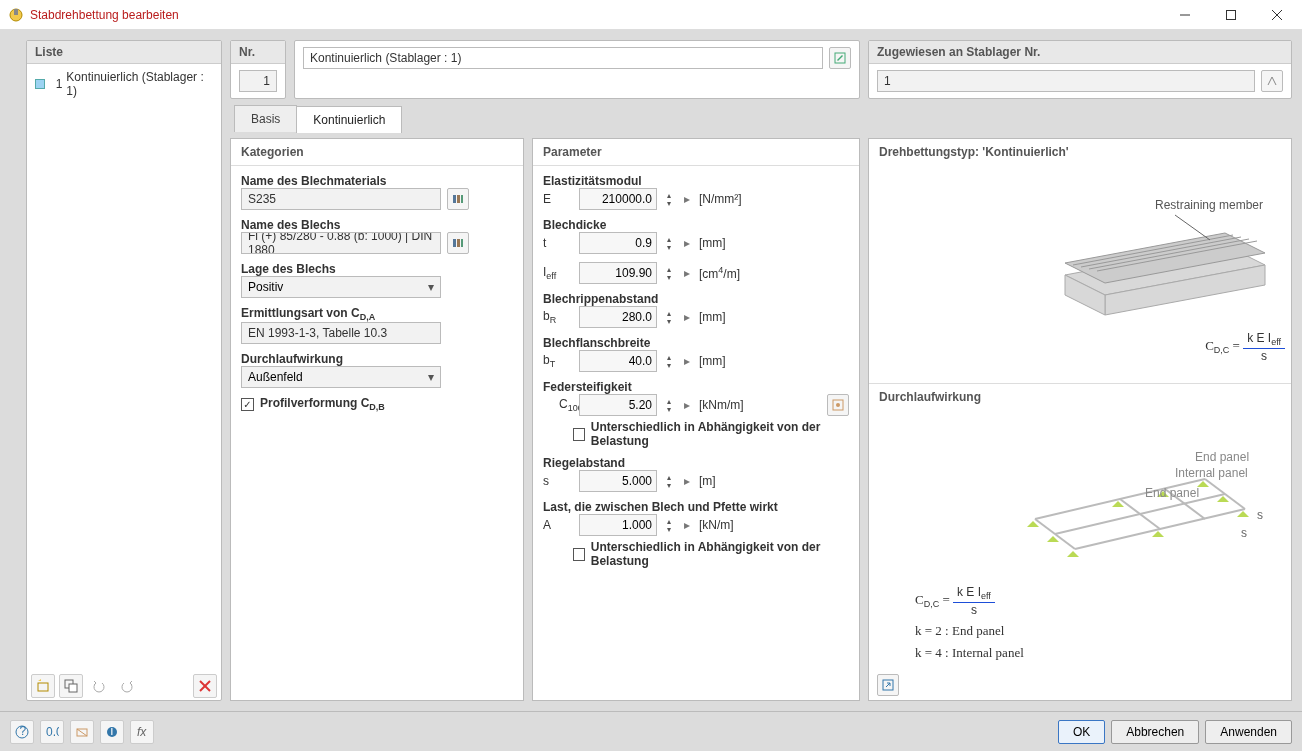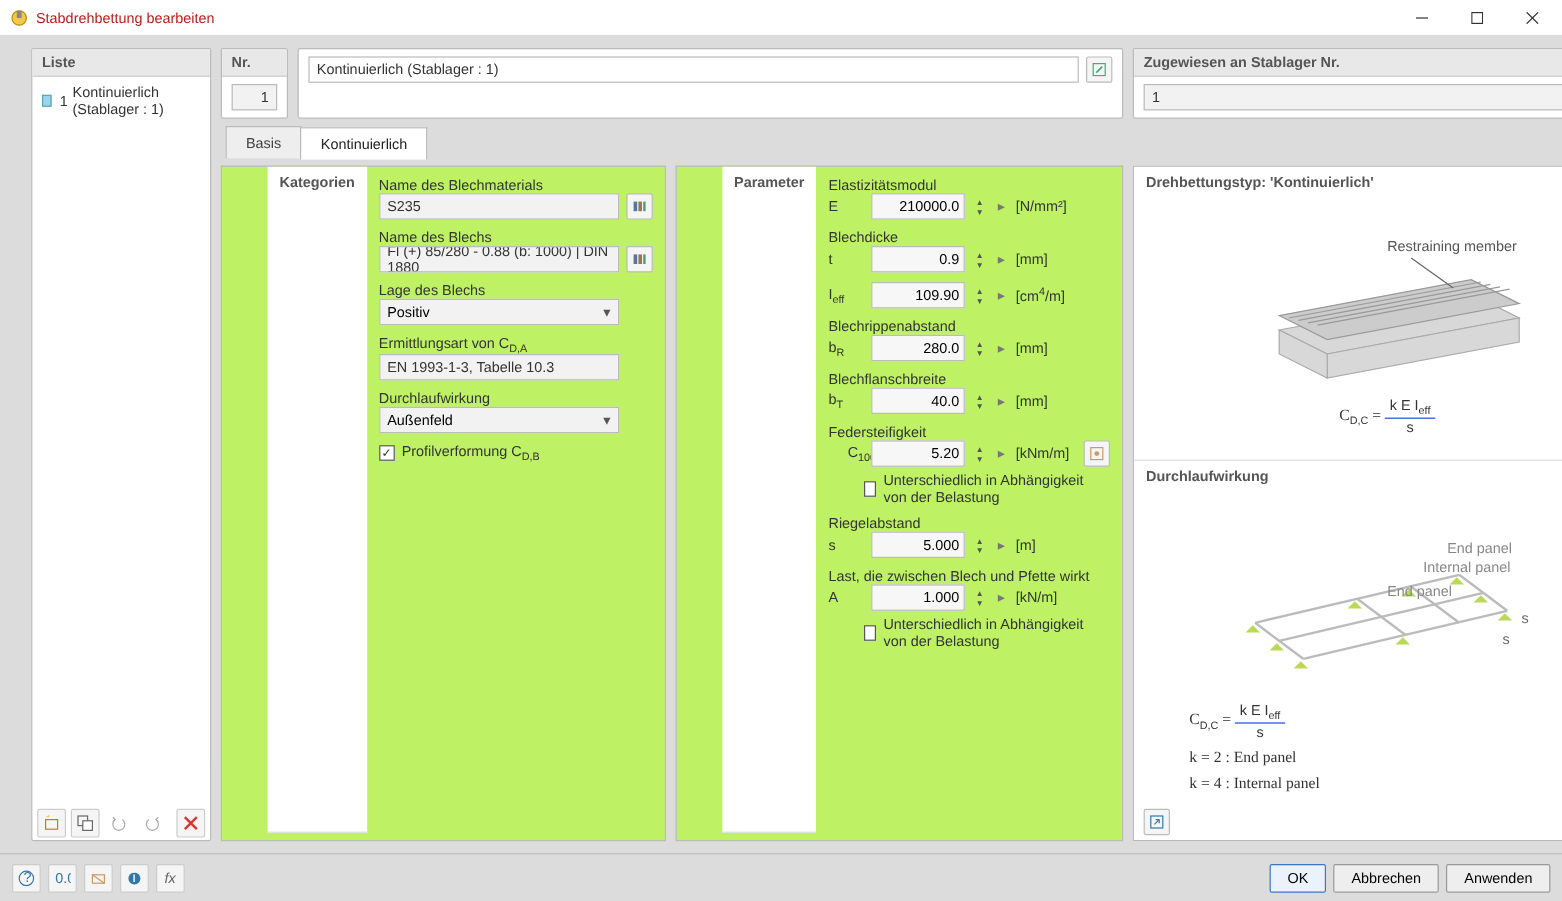--- a/index.html
+++ b/index.html
@@ -40,40 +40,40 @@
 .input { height: 22px; border: 1px solid #bbb; background: #f2f2f2; padding: 0 6px; display: flex; align-items: center; color: #333; }
 .input.right { justify-content: flex-end; }
 .input.white { background: #fff; }
 .iconbtn { width: 22px; height: 22px; border: 1px solid #bbb; background: #f5f5f5; display: inline-flex; align-items: center; justify-content: center; border-radius: 2px; }
 
 .tabs { display: flex; background: #dcdcdc; padding: 0 4px; gap: 0; }
 .tab { padding: 6px 16px; border: 1px solid #bbb; border-bottom: none; background: #eee; color: #404040; margin-right: -1px; }
 .tab.active { background: #fff; color: #222; position: relative; top: 1px; }
 
 .tabbody { flex: 1; display: flex; gap: 8px; background: #dcdcdc; }
-.colpanel { flex: 1; background: #bef264; border: 1px solid #bbb; display: flex; flex-direction: row; padding-bottom: 6px; padding-left: 38px; }
+.colpanel { flex: 1; background: #ffffff; border: 1px solid #bbb; display: flex; flex-direction: column; padding-bottom: 6px; }
 .colpanel .phead { padding: 6px 10px; color: #555; font-weight: bold; border-bottom: 1px solid #ddd; background: #fff; }
 .colpanel .pbody { padding: 8px 10px; display: flex; flex-direction: column; gap: 8px; flex: 1; }
 
-.label { color: #333; }
+.label { color: #333; font-weight: bold; }
 .select { height: 22px; border: 1px solid #bbb; background: #f2f2f2; display: flex; align-items: center; padding: 0 6px; justify-content: space-between; }
 .chev { color: #555; }
 .row { display: flex; align-items: center; gap: 6px; }
 .sym { width: 30px; color: #333; }
 .numinput { width: 78px; height: 22px; border: 1px solid #bbb; background: #f7f7f7; display: flex; align-items: center; justify-content: flex-end; padding: 0 4px; }
 .spin { width: 12px; height: 22px; display: flex; flex-direction: column; justify-content: center; }
 .spin .s { height: 8px; display: flex; align-items: center; justify-content: center; font-size: 8px; color: #555; }
 .arrowr { width: 12px; text-align: center; color: #777; }
 .unit { color: #333; }
 .chk { display: flex; align-items: center; gap: 6px; }
 .chkbox { width: 13px; height: 13px; border: 1px solid #555; background: #fff; display: inline-flex; align-items: center; justify-content: center; font-size: 10px; color: #333; }
 
 .rightdiag { width: 424px; background: #fff; border: 1px solid #bbb; display: flex; flex-direction: column; }
 .diaghead { padding: 6px 10px; color: #555; font-weight: bold; }
-.diagbody { flex: 1; display: flex; align-items: center; justify-content: center; flex-direction: column; padding: 6px; }
+.diagbody { flex: 1; display: flex; align-items: flex-end; justify-content: center; flex-direction: column; padding: 6px; }
 .diagsep { border-top: 1px solid #ddd; }
 .formula { font-family: "Cambria Math", serif; font-size: 13px; color: #333; margin-top: 6px; }
 .frac { display: inline-flex; flex-direction: column; align-items: center; vertical-align: middle; }
 .frac .top { border-bottom: 1px solid #1d4ed8; padding: 0 4px; }
 .frac .bot { padding: 0 4px; }
 
 .footerbar { height: 40px; background: #dcdcdc; display: flex; align-items: center; padding: 0 10px; gap: 6px; border-top: 1px solid #bbb; }
 .dlgbtn { height: 24px; padding: 0 14px; border: 1px solid #999; background: #eee; border-radius: 2px; display: flex; align-items: center; }
 .dlgbtn.primary { border: 1px solid #3a76c4; background: #eaf2fb; }
 

